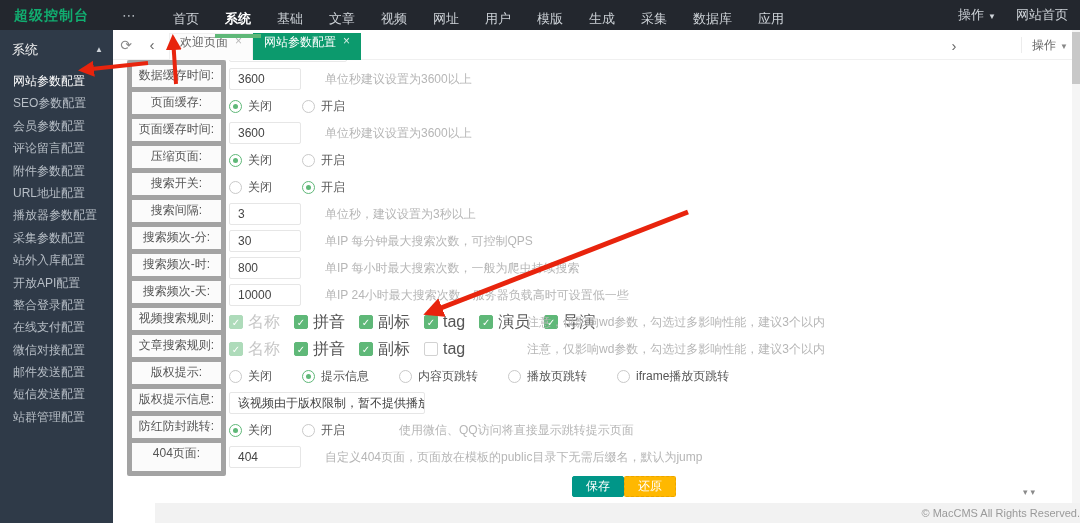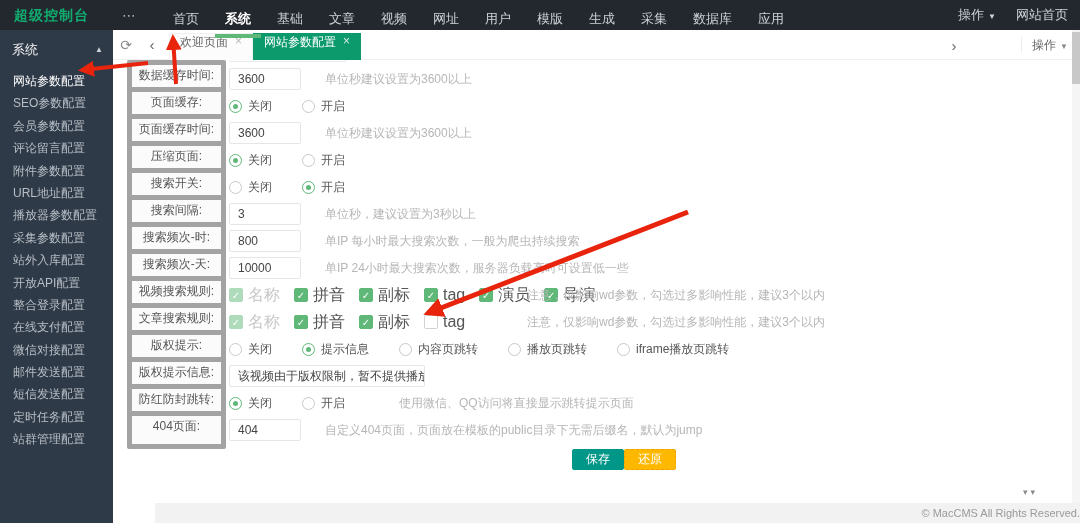--- a/index.html
+++ b/index.html
@@ -120,21 +120,20 @@
         <div class="side-item">URL地址配置</div>
         <div class="side-item">播放器参数配置</div>
         <div class="side-item">采集参数配置</div>
         <div class="side-item">站外入库配置</div>
         <div class="side-item">开放API配置</div>
         <div class="side-item">整合登录配置</div>
         <div class="side-item">在线支付配置</div>
         <div class="side-item">微信对接配置</div>
         <div class="side-item">邮件发送配置</div>
         <div class="side-item">短信发送配置</div>
-        <div class="side-item">定时任务配置</div>
         <div class="side-item">站群管理配置</div>
       </div>
   </div>
 
   <div class="main">
     <div class="tool-icon">⟳</div>
     <div class="tool-icon chev">‹</div>
     <div class="tabs" id="tabs">
         <div class="tab">
           <span class="tab-label">欢迎页面</span>
@@ -196,20 +195,25 @@
           </div>
           <div class="radio-item">
             <div class="radio-circle checked"></div>
             <span class="radio-text">开启</span>
           </div>
         </div>
         <div class="form-row">
           <div class="field-label">搜索间隔:</div>
           <div class="text-input">3</div>
           <span class="hint">单位秒，建议设置为3秒以上</span>
+        </div>
+        <div class="form-row">
+          <div class="field-label">搜索频次-分:</div>
+          <div class="text-input">30</div>
+          <span class="hint">单IP 每分钟最大搜索次数，可控制QPS</span>
         </div>
         <div class="form-row">
           <div class="field-label">搜索频次-时:</div>
           <div class="text-input">800</div>
           <span class="hint">单IP 每小时最大搜索次数，一般为爬虫持续搜索</span>
         </div>
         <div class="form-row">
           <div class="field-label">搜索频次-天:</div>
           <div class="text-input">10000</div>
           <span class="hint">单IP 24小时最大搜索次数，服务器负载高时可设置低一些</span>

